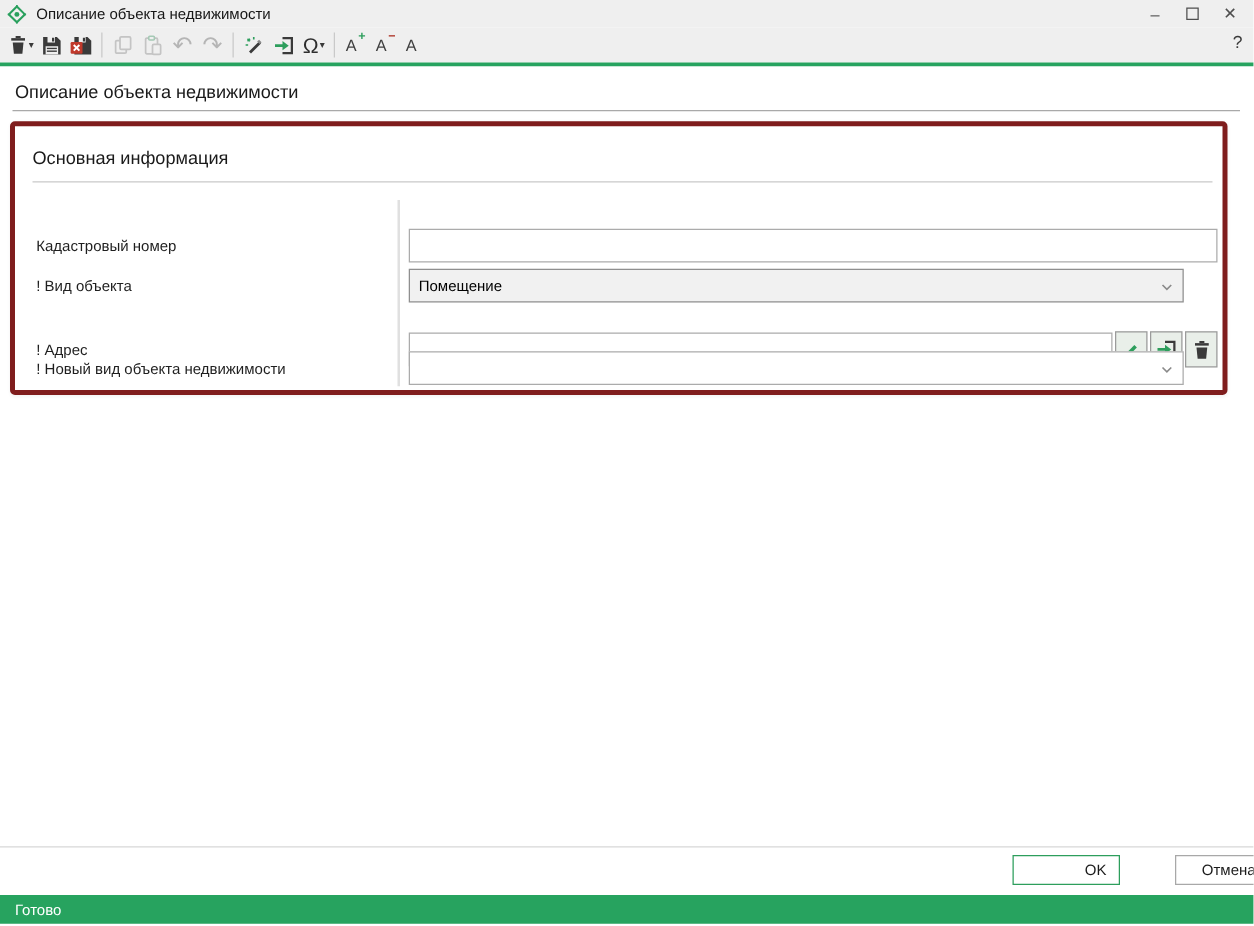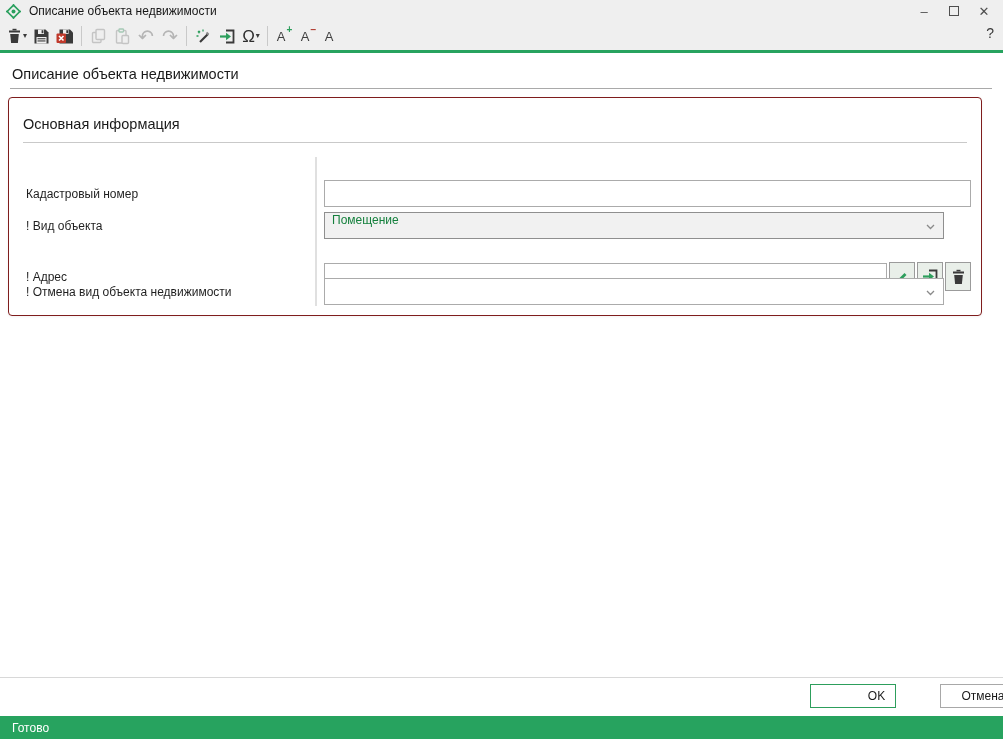--- a/index.html
+++ b/index.html
@@ -34,36 +34,36 @@
   .help-btn { position: absolute; right: 9px; top: 25px; font-size: 14px; color: #3a3a3a; }
 
   .accent-line { position: absolute; left: 0; top: 50px; width: 100%; height: 3px; background: #27a35f; }
 
   
   .page-title { position: absolute; left: 12px; top: 66px; font-size: 14.5px; color: #1a1a1a; }
   .page-title-rule { position: absolute; left: 10px; top: 88px; width: 982px; height: 1px; background: #a9a9a9; }
 
   
   .card { position: absolute; left: 8px; top: 97px; width: 974px; height: 219px;
-    background: #fff; border: 1px solid #7f1d1d; border-radius: 4px;
+    background: #fff; border: 4px solid #7f1d1d; border-radius: 4px;
     box-shadow: 0 1px 3px rgba(0,0,0,0.05); }
   .card-title { position: absolute; left: 14px; top: 18px; font-size: 14.5px; color: #1a1a1a; }
   .card-rule { position: absolute; left: 14px; top: 44px; width: 944px; height: 1px; background: #c9c9c9; }
   .v-sep { position: absolute; left: 306px; top: 59px; width: 2px; height: 149px; background: #e0e0e0; }
 
   .row { position: absolute; left: 0; width: 100%; height: 27px; }
   .row-1 { top: 82px; } .row-2 { top: 114px; } .row-3 { top: 141px; margin-top: 24px; } .row-4 { top: 180px; }
   .f-label { position: absolute; left: 17px; top: 0; height: 27px; display: flex; align-items: center;
     font-size: 12px; color: #1f1f1f; }
   .f-input { position: absolute; left: 315px; top: 0; width: 647px; height: 27px;
     border: 1px solid #ababab; background: #fff; font-size: 12px; padding: 0 6px;
     font-family: inherit; color: #1b1b1b; outline: none; }
   .f-select { position: absolute; left: 315px; top: 0; width: 620px; height: 27px;
-    border: 1px solid #8f8f8f; background: #f1f1f1; display: flex; align-items: flex-start;
-    padding: 0 7px; font-size: 12px; color: #15803d; }
+    border: 1px solid #8f8f8f; background: #f1f1f1; display: flex; align-items: center;
+    padding: 0 7px; font-size: 12px; color: #000000; }
   .f-select.empty { background: #fff; border-color: #ababab; }
   .f-select .chev { position: absolute; right: 8px; top: 11px; }
   .addr-input { width: 563px; }
   .mini-btn { position: absolute; top: -1px; width: 26px; height: 29px; background: #e9efe9;
     border: 1px solid #9b9b9b; display: flex; align-items: center; justify-content: center; }
   .mini-1 { left: 880px; } .mini-2 { left: 908px; } .mini-3 { left: 936px; }
 
   
   .footer-rule { position: absolute; left: 0; top: 677px; width: 100%; height: 1px; background: #d8d8d8; }
   .btn { position: absolute; top: 684px; width: 86px; height: 24px; background: #fff;
@@ -222,21 +222,21 @@
       <span class="mini-btn mini-3">
         <svg width="15" height="16" viewBox="0 0 15 16">
           <rect x="2" y="2.5" width="11" height="2" fill="#3a3a3a"></rect>
           <rect x="5.5" y="0.8" width="4" height="1.6" fill="#3a3a3a"></rect>
           <path d="M3.2 6 h8.6 l-0.9 9 h-6.8 z" fill="#3a3a3a"></path>
         </svg>
       </span>
     </div>
 
     <div class="row row-4">
-      <span class="f-label">! Отмена вид объекта недвижимости</span>
+      <span class="f-label">! Новый вид объекта недвижимости</span>
       <div class="f-select empty">
         <span></span>
         <svg class="chev" width="9" height="6" viewBox="0 0 9 6">
           <path d="M1 1 L4.5 4.5 L8 1" fill="none" stroke="#8a8a8a" stroke-width="1.3"></path>
         </svg>
       </div>
     </div>
   </div>
 
   <div class="footer-rule"></div>

